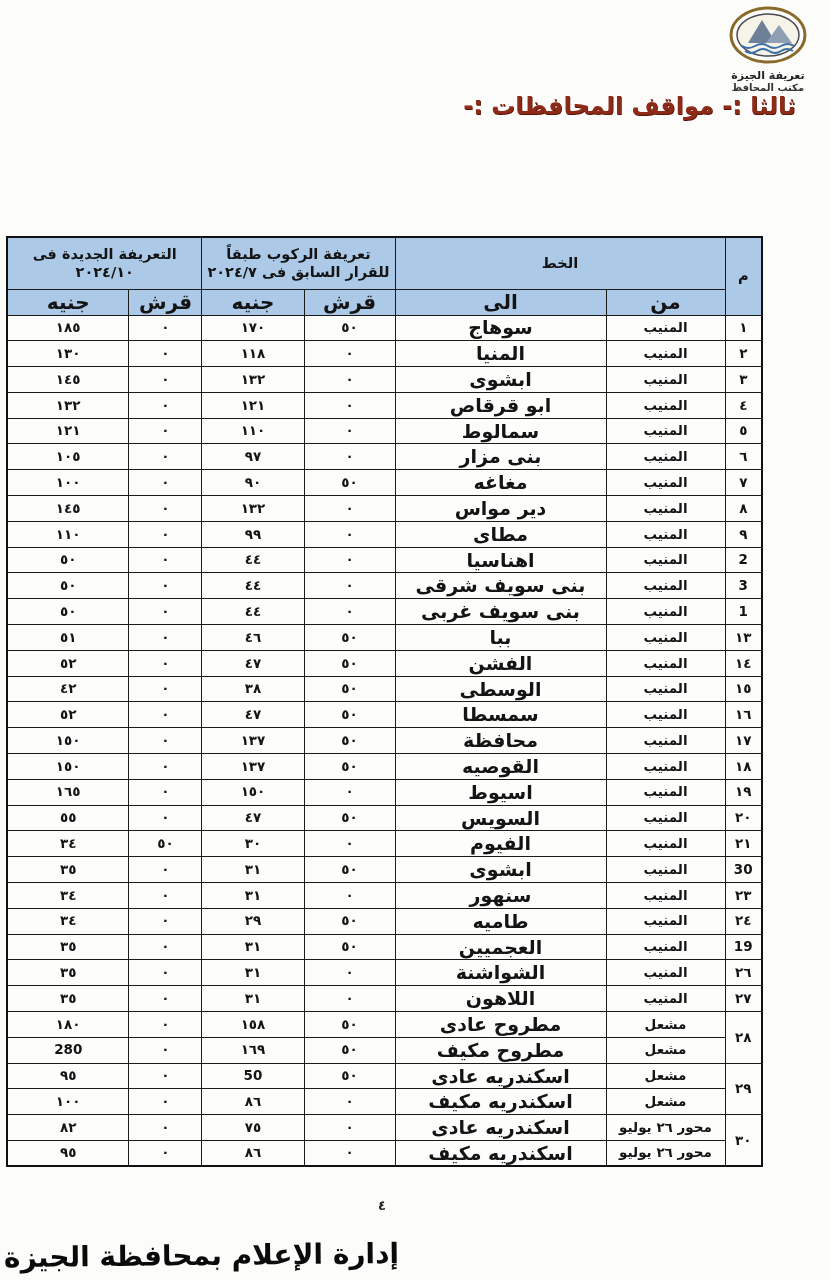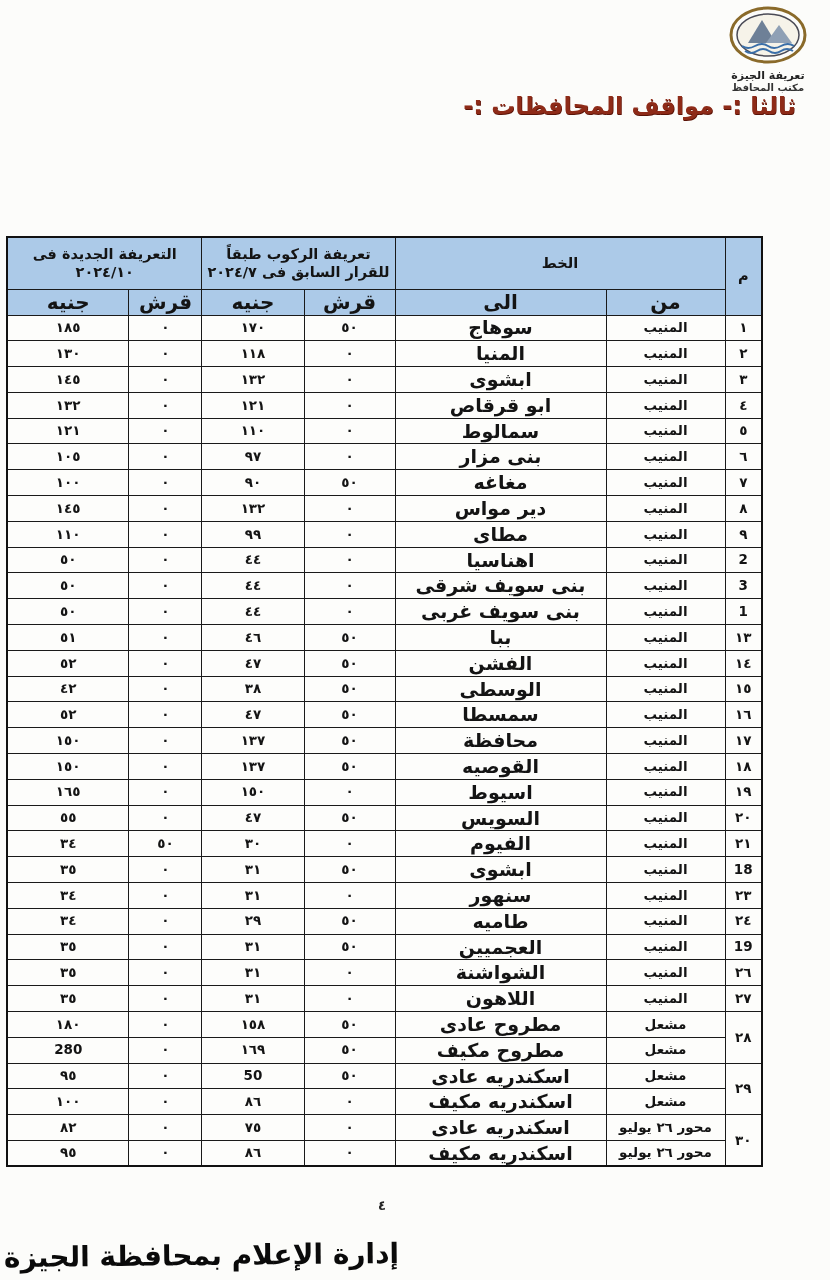--- a/index.html
+++ b/index.html
@@ -305,21 +305,21 @@
       <tr>
         <td class="c-m">٢١</td>
         <td class="c-from">المنيب</td>
         <td class="c-to">الفيوم</td>
         <td class="c-num">٠</td>
         <td class="c-num">٣٠</td>
         <td class="c-num">٥٠</td>
         <td class="c-num">٣٤</td>
       </tr>
       <tr>
-        <td class="c-m">18</td>
+        <td class="c-m">30</td>
         <td class="c-from">المنيب</td>
         <td class="c-to">ابشوى</td>
         <td class="c-num">٥٠</td>
         <td class="c-num">٣١</td>
         <td class="c-num">٠</td>
         <td class="c-num">٣٥</td>
       </tr>
       <tr>
         <td class="c-m">٢٣</td>
         <td class="c-from">المنيب</td>

